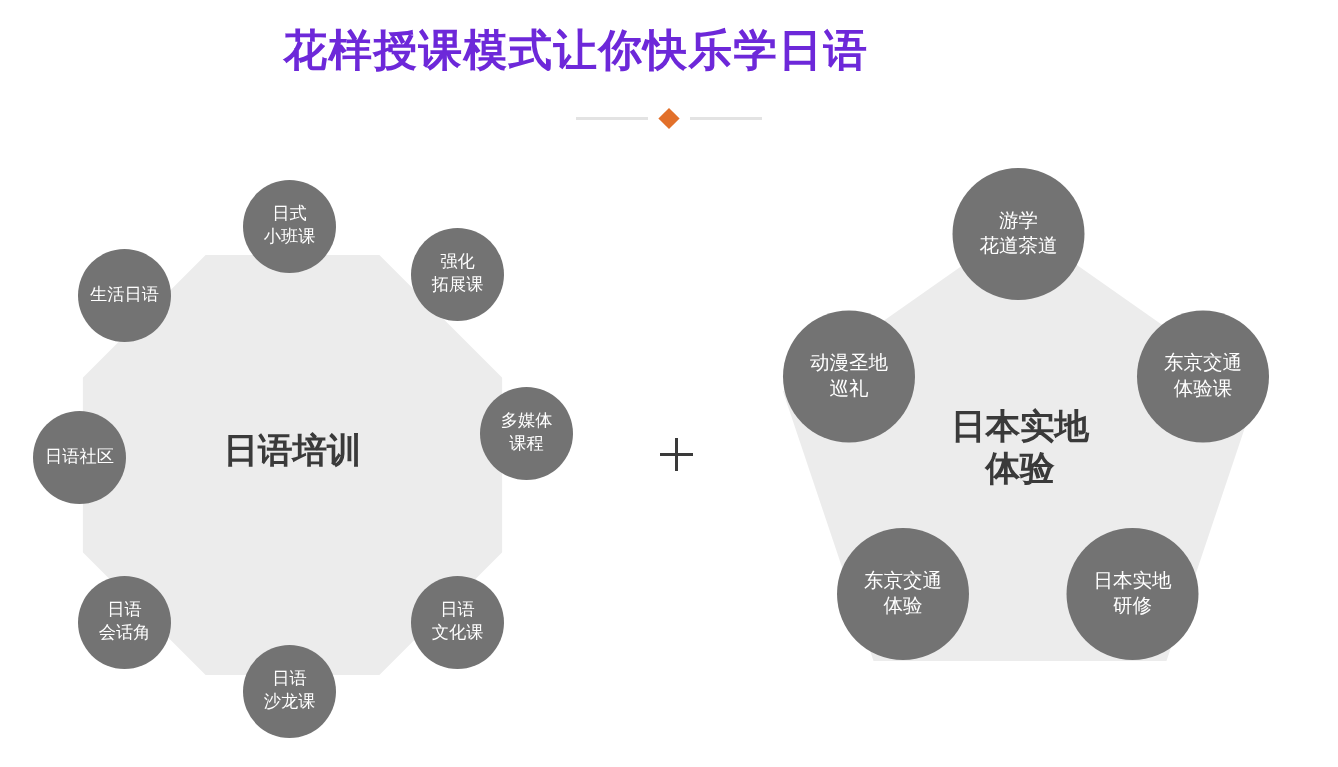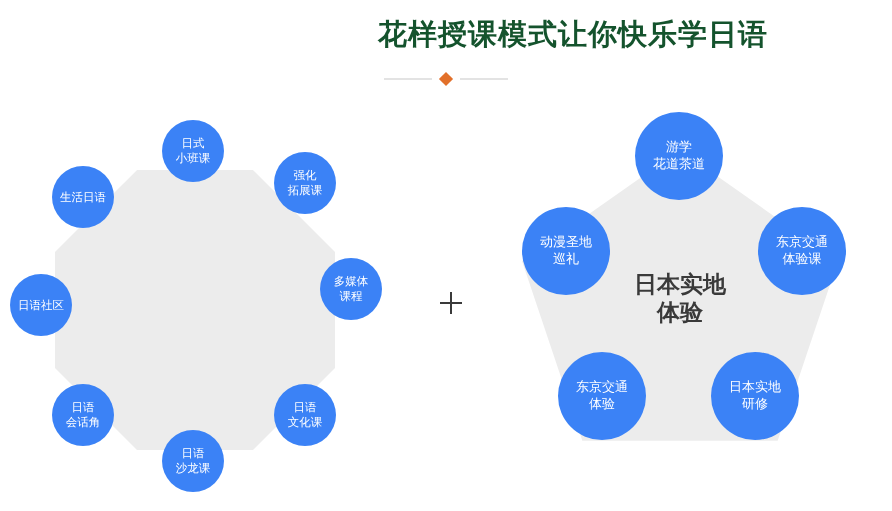--- a/index.html
+++ b/index.html
@@ -14,24 +14,24 @@
     overflow: hidden;
     position: relative;
   }
 
   
   .page-title {
     position: absolute;
     top: 14px;
     left: 0;
     width: 768px;
-    text-align: right;
+    text-align: center;
     font-size: 29px;
     font-weight: bold;
-    color: #14532d;
+    color: #6d28d9;
     letter-spacing: 1px;
     line-height: 40px;
   }
 
   .divider {
     position: absolute;
     top: 72px;
     left: 0;
     width: 892px;
     height: 14px;
@@ -105,21 +105,21 @@
   .center-label.right-center {
     left: 52px;
     top: 170px;
     width: 316px;
     font-size: 23px;
   }
 
   .node {
     position: absolute;
     border-radius: 50%;
-    background: #3b82f6;
+    background: #737373;
     color: #ffffff;
     display: flex;
     align-items: center;
     justify-content: center;
     text-align: center;
     line-height: 1.28;
     white-space: pre-line;
     box-sizing: border-box;
   }
   .cluster.left .node  { width: 62px;  height: 62px;  font-size: 11.5px; }
@@ -153,34 +153,35 @@
 <div class="divider">
   <div class="divider-line"></div>
   <div class="divider-diamond"></div>
   <div class="divider-line"></div>
 </div>
 
 <div class="diagram">
 
   <div class="cluster left">
     <div class="poly-bg poly-octagon"></div>
+    <div class="center-label left-center">日语培训</div>
     <div id="left-nodes">
         <div class="node" style="left: 162px; top: 20px;">日式
 小班课</div>
         <div class="node" style="left: 274px; top: 52px;">强化
 拓展课</div>
         <div class="node" style="left: 320px; top: 158px;">多媒体
 课程</div>
         <div class="node" style="left: 274px; top: 284px;">日语
 文化课</div>
         <div class="node" style="left: 162px; top: 330px;">日语
 沙龙课</div>
         <div class="node" style="left: 52px; top: 284px;">日语
 会话角</div>
-        <div class="node" style="left: 10px; top: 174px;">日语社区</div>
+        <div class="node" style="left: 22px; top: 174px;">日语社区</div>
         <div class="node" style="left: 52px; top: 66px;">生活日语</div>
       </div>
   </div>
 
   <div class="plus-sign"></div>
 
   <div class="cluster right">
     <div class="poly-bg poly-pentagon"></div>
     <div class="center-label right-center">日本实地
 体验</div>

